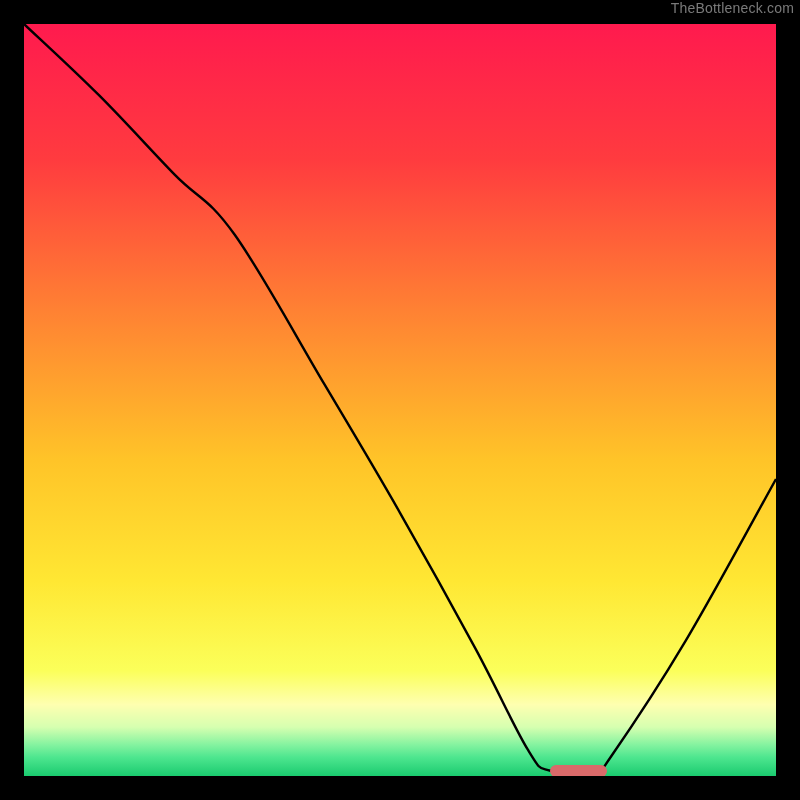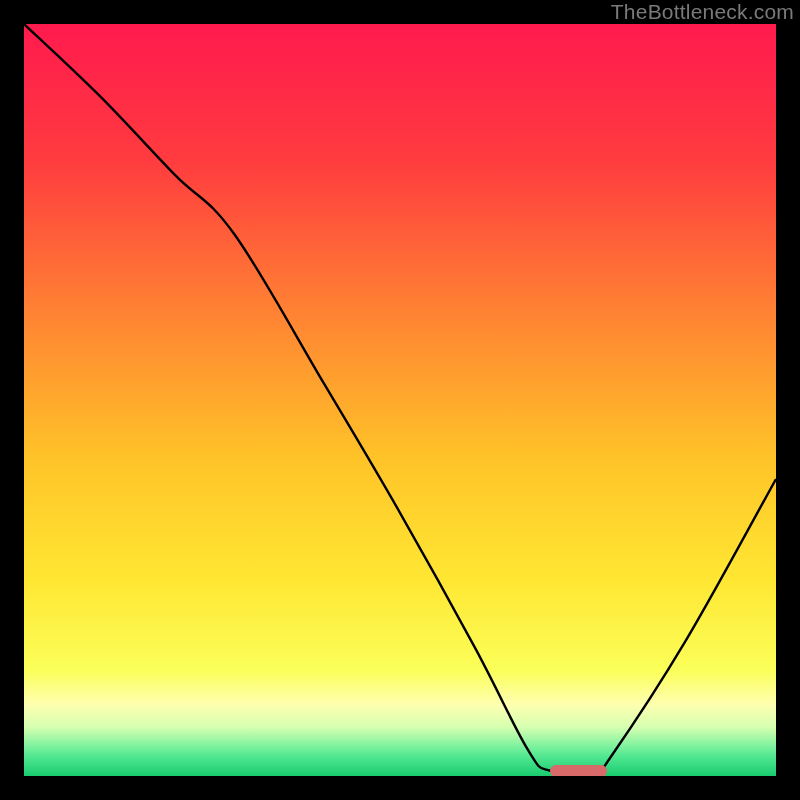--- a/index.html
+++ b/index.html
@@ -41,21 +41,21 @@
   .marker {
     position: absolute;
     height: 12px;
     border-radius: 6px;
   }
   .watermark {
     position: absolute;
     top: 0px;
     right: 6px;
     color: #7a7a7a;
-    font-size: 21px;
+    font-size: 14px;
     font-weight: 500;
     letter-spacing: 0.2px;
   }
 </style>
 </head>
 <body>
 
 <div class="outer">
 
   <div class="plot">

